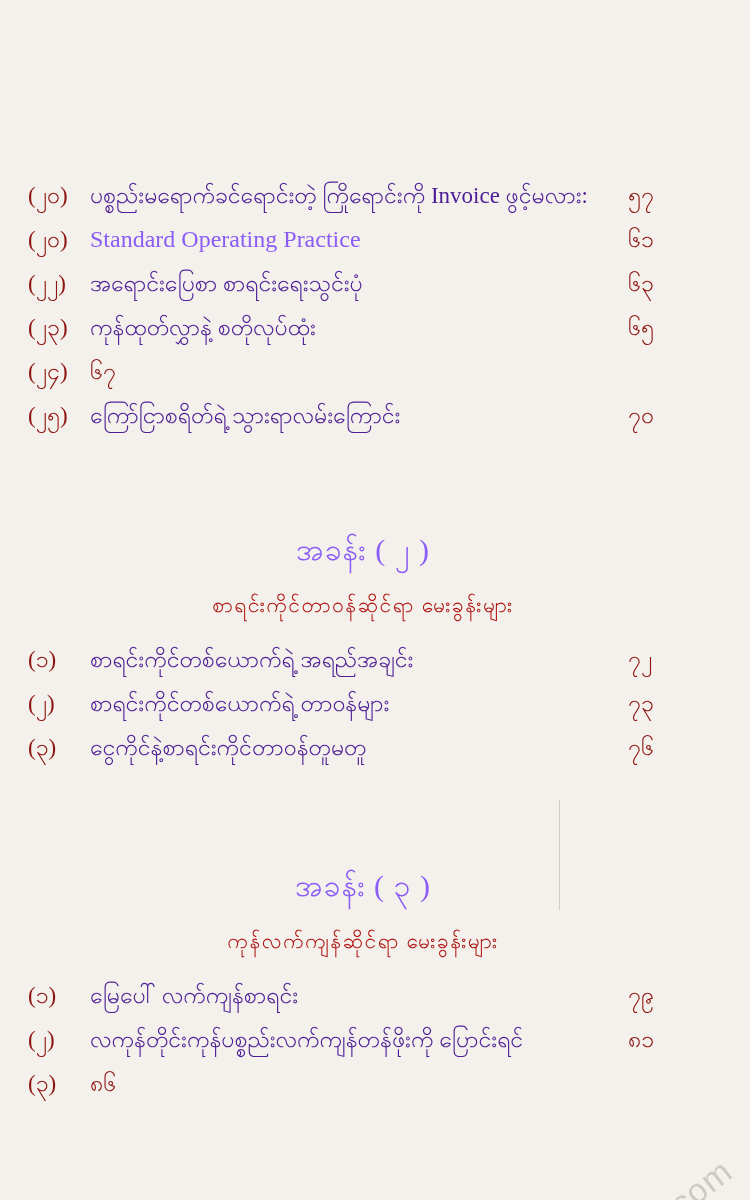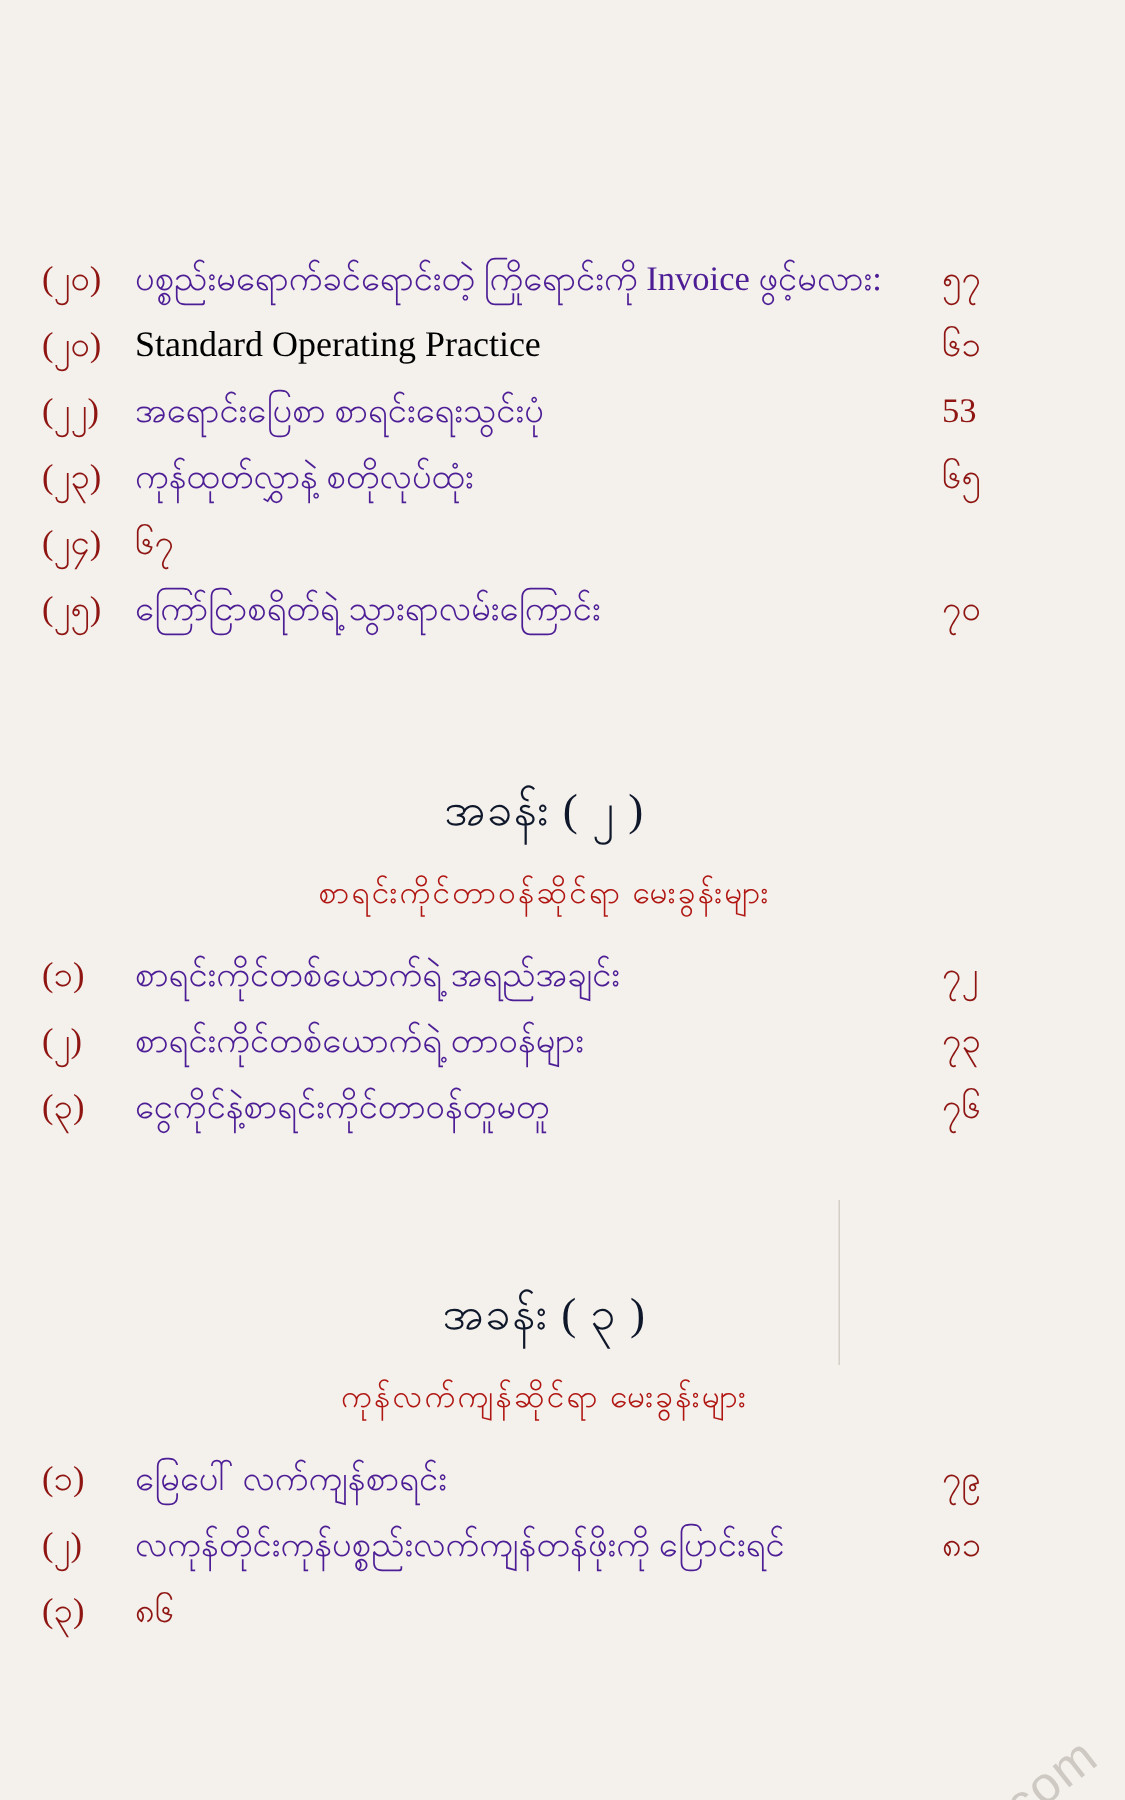--- a/index.html
+++ b/index.html
@@ -44,48 +44,48 @@
   .toc-text {
     flex: 1 1 auto;
     font-size: 23px;
     color: #4c1d95;
     overflow: hidden;
     text-overflow: clip;
   }
   .toc-text.latin {
     font-family: "Liberation Serif", "DejaVu Serif", serif;
     font-size: 24px;
-    color: #000000;
+    color: #8b5cf6;
   }
   .toc-page {
     flex: 0 0 auto;
     width: 70px;
     text-align: left;
     font-size: 23px;
     color: #8e1512;
   }
 
   .section {
     margin-top: 42px;
     text-align: center;
   }
   .section-title {
     font-size: 30px;
-    color: #0f172a;
+    color: #8b5cf6;
     letter-spacing: 1px;
     margin-bottom: 16px;
   }
   .section-sub {
     font-size: 21px;
     color: #b01612;
     letter-spacing: 1.5px;
     margin-bottom: 22px;
   }
 
-  .group-a { margin-top: 0; }
+  .group-a { margin-top: 10px; }
   .group-b { margin-top: 10px; }
 
   .spacer-1 { height: 44px; }
   .spacer-2 { height: 48px; }
 
   .watermark {
     position: absolute;
     right: 10px;
     bottom: 18px;
     font-family: "Liberation Sans", sans-serif;
@@ -118,21 +118,21 @@
       <span class="toc-page">၅၇</span>
     </li>
     <li class="toc-row">
       <span class="toc-num">(၂၀)</span>
       <span class="toc-text latin">Standard Operating Practice</span>
       <span class="toc-page">၆၁</span>
     </li>
     <li class="toc-row">
       <span class="toc-num">(၂၂)</span>
       <span class="toc-text">အရောင်းပြေစာ စာရင်းရေးသွင်းပုံ</span>
-      <span class="toc-page">53</span>
+      <span class="toc-page">၆၃</span>
     </li>
     <li class="toc-row">
       <span class="toc-num">(၂၃)</span>
       <span class="toc-text">ကုန်ထုတ်လွှာနဲ့ စတိုလုပ်ထုံး</span>
       <span class="toc-page">၆၅</span>
     </li>
     <li class="toc-row">
       <span class="toc-num">(၂၄)</span>
       <span class="toc-page">၆၇</span>
     </li>

